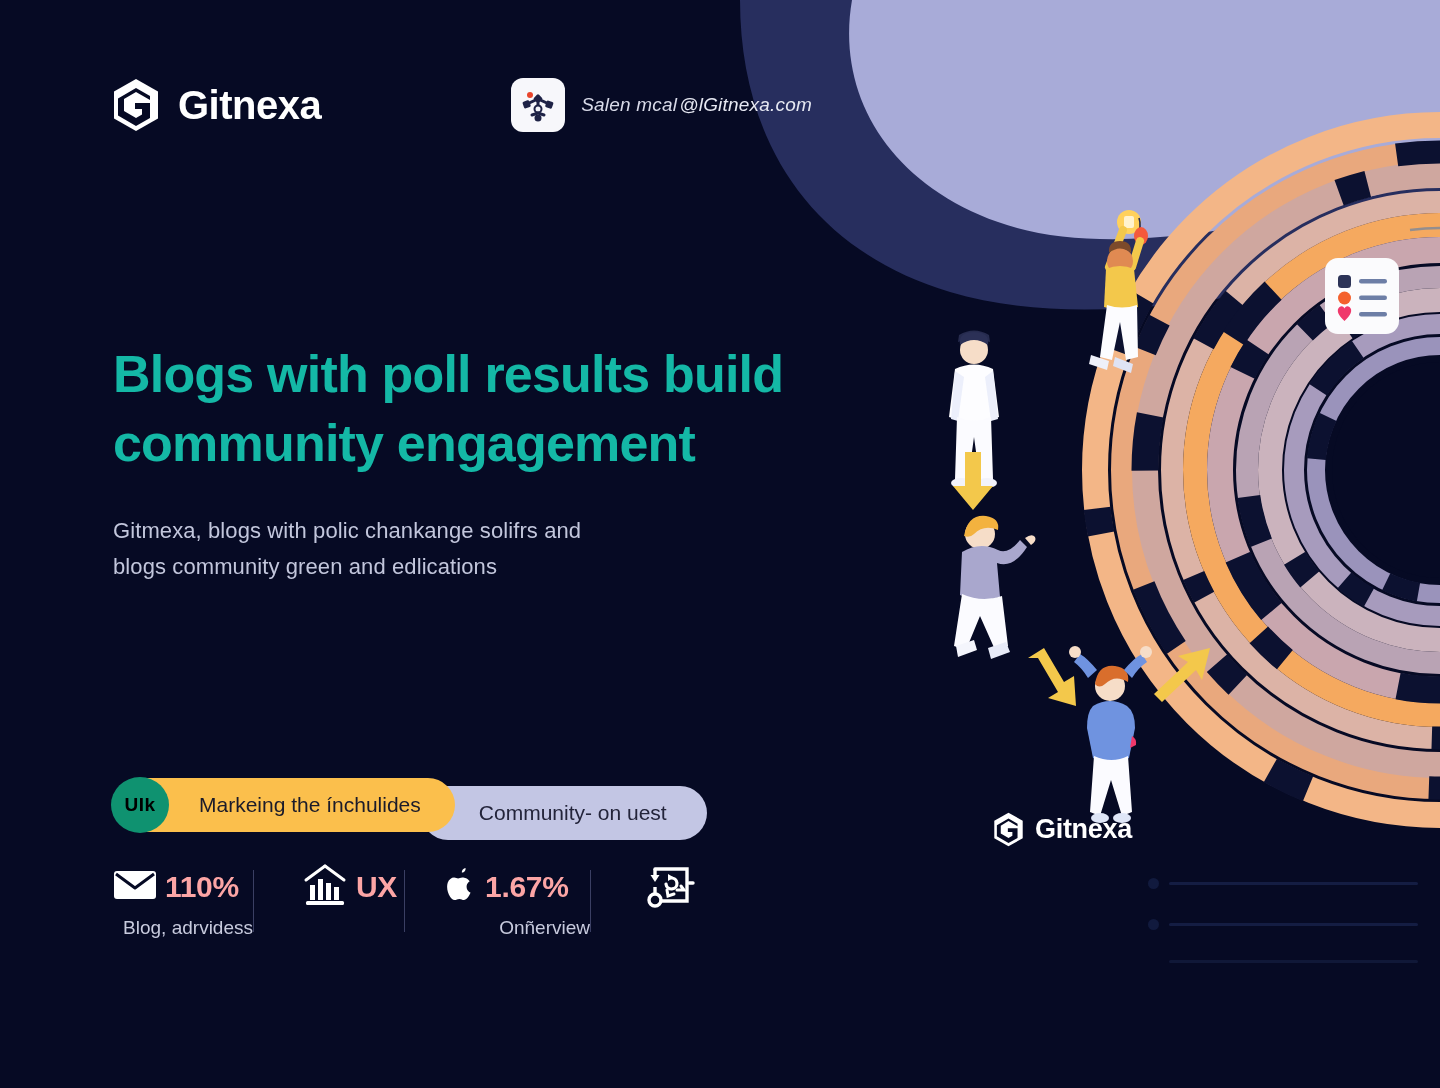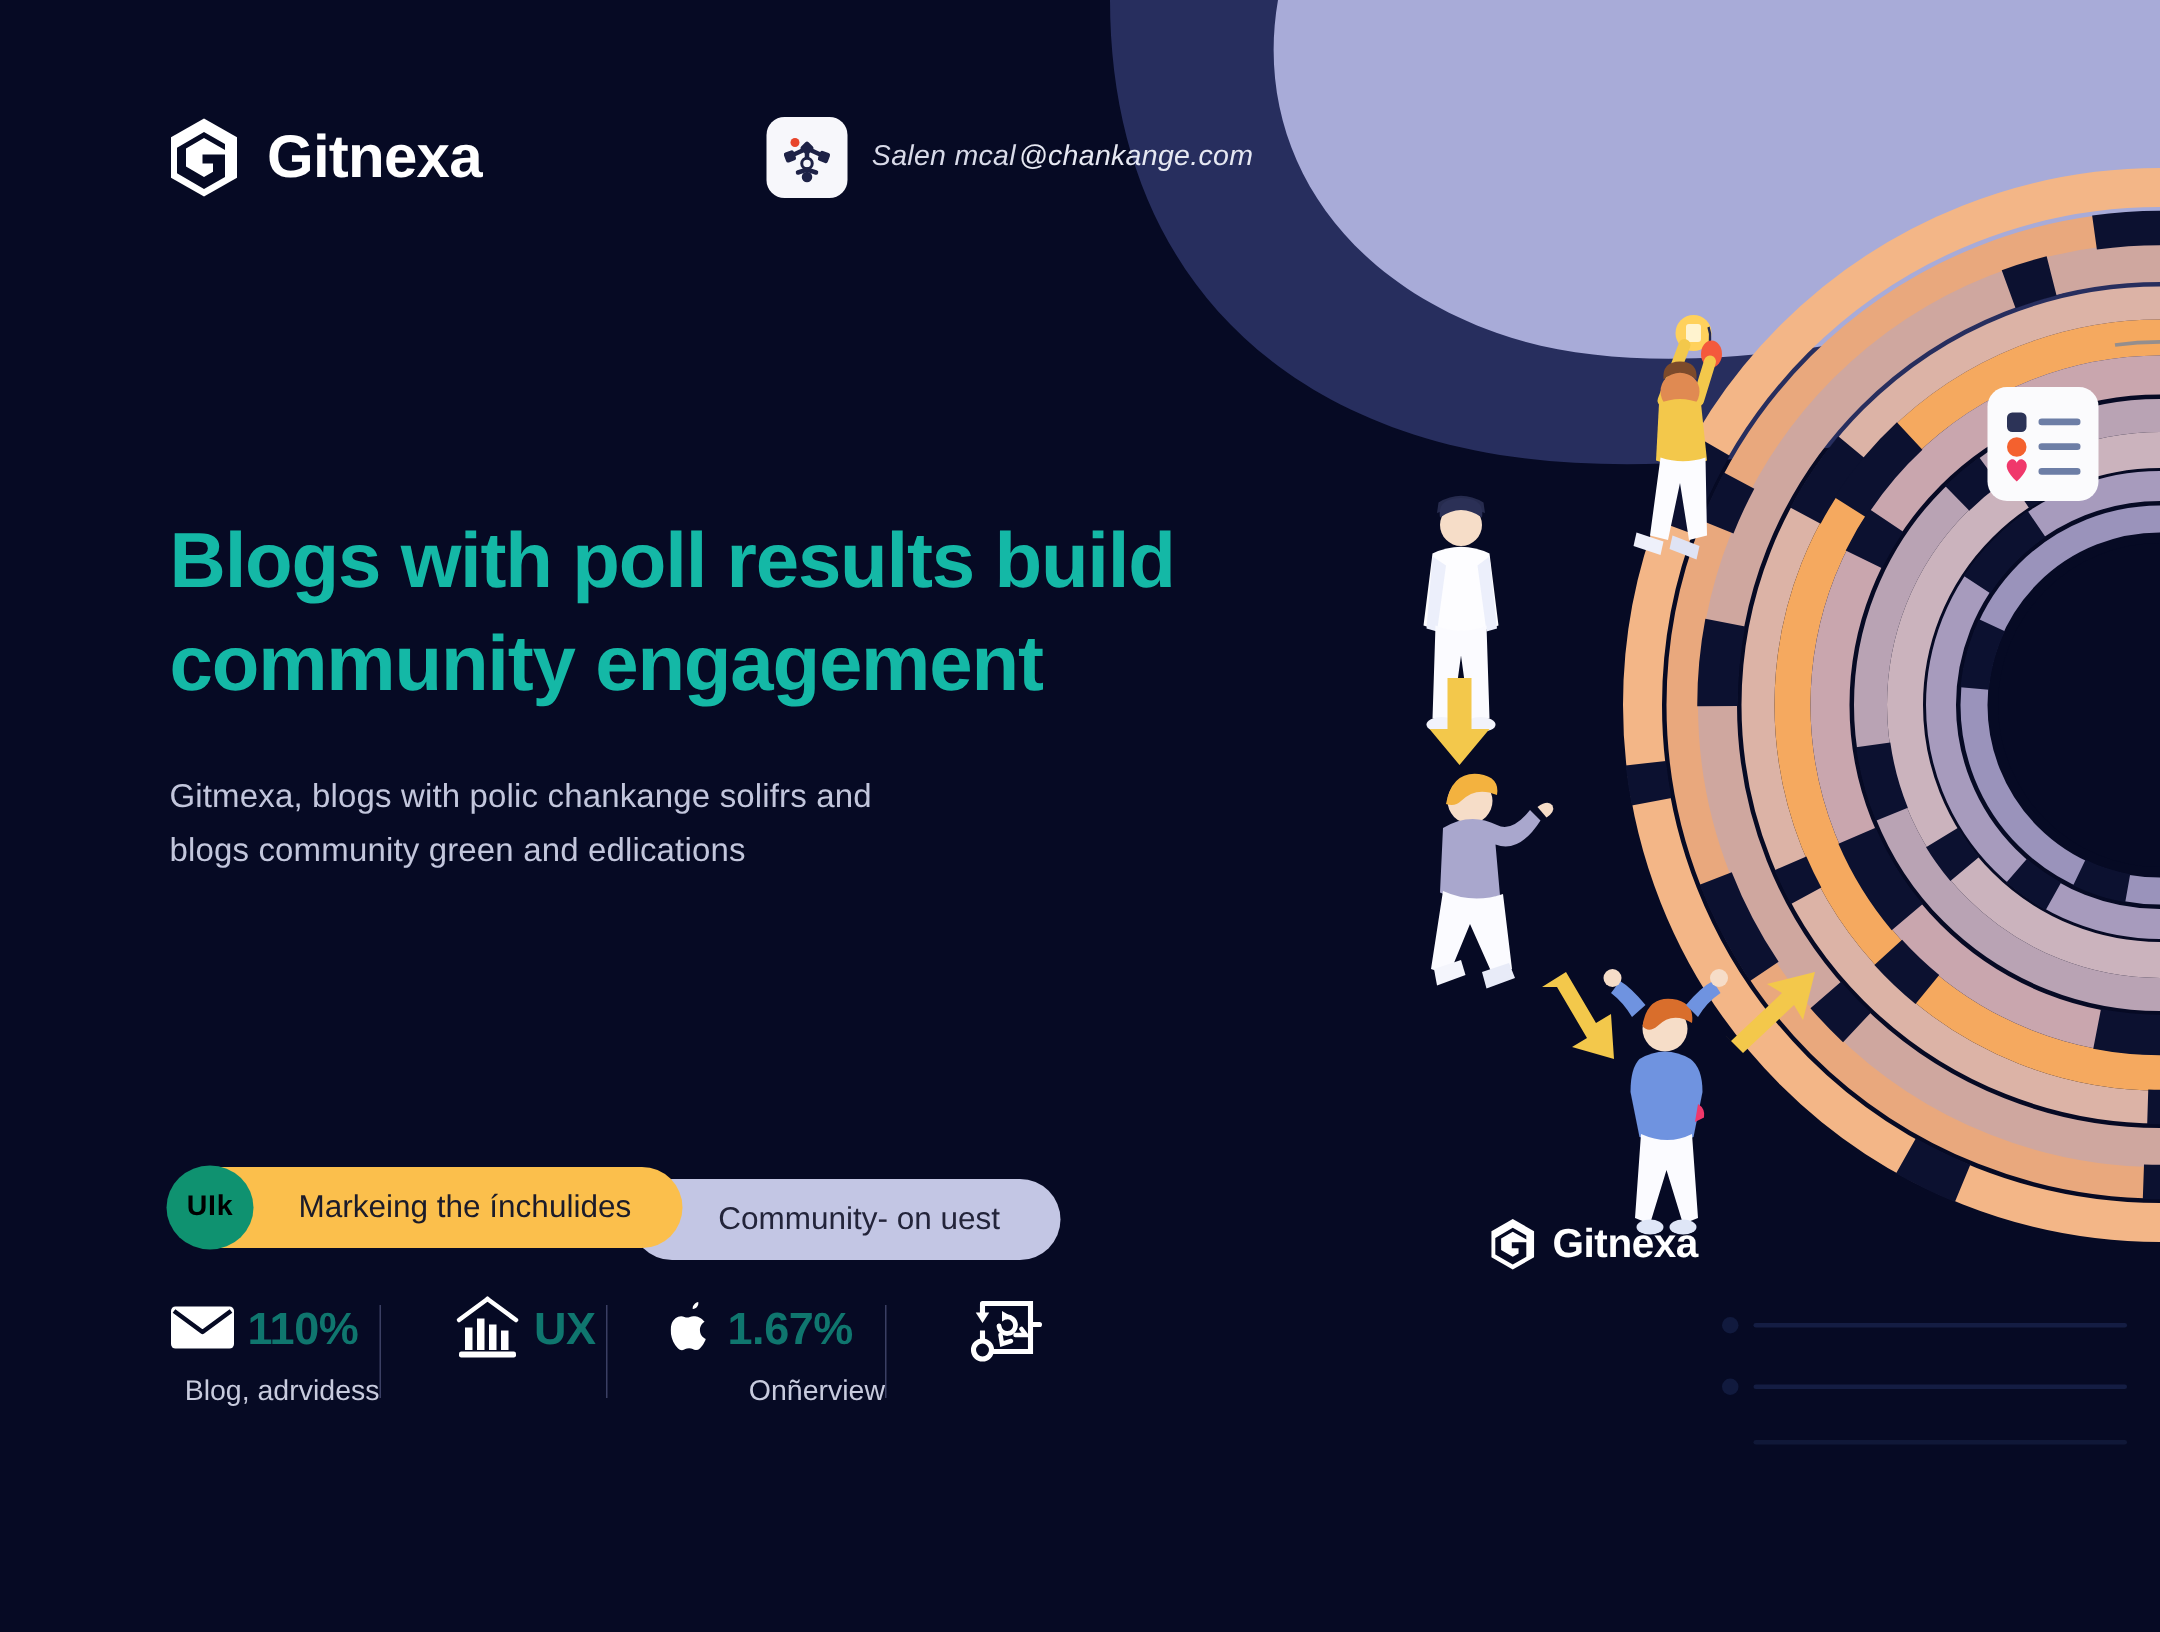--- a/index.html
+++ b/index.html
@@ -55,21 +55,21 @@
   .pill-secondary {
     height:54px; border-radius:27px; background:#c3c6e4;
     display:flex; align-items:center; padding:0 40px 0 58px; margin-left:-34px; z-index:1;margin-top:16px;
   }
   .pill-secondary .pill-text { color:#23243a; font-size:21px; font-weight:400; white-space:nowrap; }
 
   
   .stats { position:absolute; left:113px; top:866px; display:flex; align-items:flex-start; }
   .stat { display:flex; flex-direction:column; gap:9px; }
   .stat-top { display:flex; align-items:center; gap:8px; height:42px; }
-  .stat-value { color:#0f766e; font-size:30px; font-weight:700; letter-spacing:-0.3px; }
+  .stat-value { color:#fca5a5; font-size:30px; font-weight:700; letter-spacing:-0.3px; }
   .stat-label { color:#c8cbde; font-size:19px; font-weight:400;text-align:right; }
   .stat-div { width:1px; height:62px; background:#3a3f63; margin:4px 0 0 0; }
   .s1 { width:140px; }
   .s2 { width:150px; padding-left:48px; }
   .s3 { width:185px; padding-left:42px; }
   .s4 { width:140px; padding-left:50px; }
 
   
   .illus { position:absolute; right:0; top:0; width:700px; height:1088px; pointer-events:none; }
 
@@ -228,21 +228,21 @@
           <rect x="17" y="10" width="7" height="7" rx="1.5" fill="#1e2246" transform="rotate(45 20 13)"></rect>
           <rect x="28" y="16" width="7" height="7" rx="1.5" fill="#1e2246" transform="rotate(20 31 19)"></rect>
           <path d="M20,16 L20,28" stroke="#1e2246" stroke-width="3"></path>
           <circle cx="20" cy="24" r="3.5" fill="#f4f5fa" stroke="#1e2246" stroke-width="2"></circle>
           <path d="M14,30 L20,28 L26,30" stroke="#1e2246" stroke-width="3" fill="none" stroke-linecap="round"></path>
           <circle cx="20" cy="33" r="3.5" fill="#1e2246"></circle>
         </svg>
       </span>
       <span class="contact-lines">
         <span class="contact-line1">Salen mcal</span>
-        <span class="contact-line2">@chankange.com</span>
+        <span class="contact-line2">@lGitnexa.com</span>
       </span>
     </div>
   </div>
 
   <div class="hero">
     <h1 class="headline">
       <span>Blogs with poll results build</span><br>
       <span>community engagement</span>
     </h1>
     <p class="subtitle">

